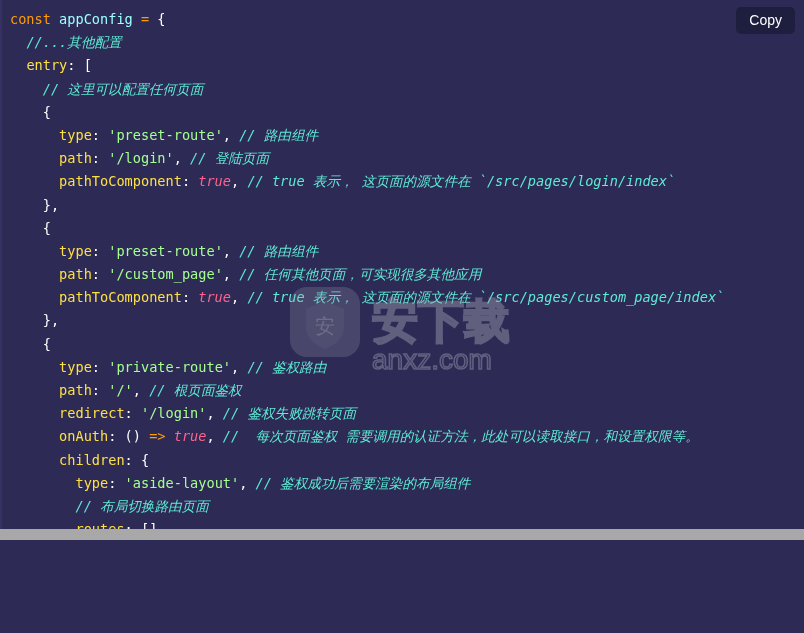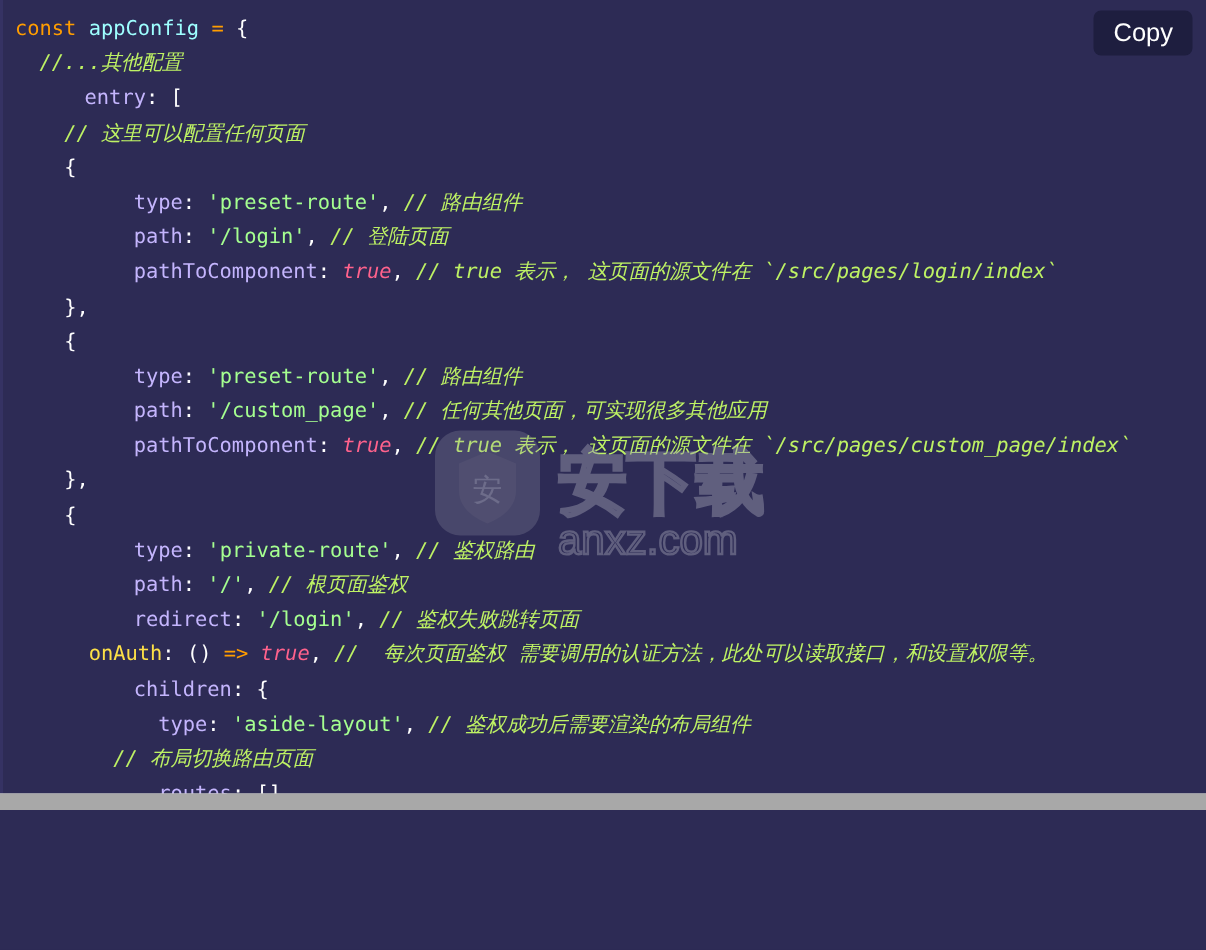--- a/index.html
+++ b/index.html
@@ -47,39 +47,39 @@
     z-index: 3;
     pointer-events: none;
   }
   .code-area .ln { display: block; height: 23.2px; }
 
   
   .t-kw      { color: #ff9d00; }          
   .t-var     { color: #9effff; }          
   .t-op      { color: #ff9d00; }          
   .t-punc    { color: #ffffff; }          
-  .t-prop    { color: #c4b5fd; margin-left: 30px; }          
+  .t-prop    { color: #fde047; }          
   .t-func    { color: #fde047; }          
   .t-str     { color: #a5ff90; margin-top: 17px; }          
   .t-bool    { color: #ff628c; font-style: italic; }          
-  .t-cmt     { color: #bef264; font-style: italic; }
+  .t-cmt     { color: #5eead4; font-style: italic; }
 
   
   #copy-button {
     position: absolute;
     top: 7px;
     right: 9px;
     z-index: 6;
     background: #1e1e3f;
     color: #ffffff;
     border: none;
     border-radius: 5px;
     padding: 6px 13px 7px 13px;
     font-family: "Liberation Sans", sans-serif;
-    font-size: 17px;
+    font-size: 14px;
     line-height: 1;
     cursor: pointer;
   }
 
   
   #watermark {
     position: absolute;
     left: 288px;
     top: 281px;
     width: 232px;

